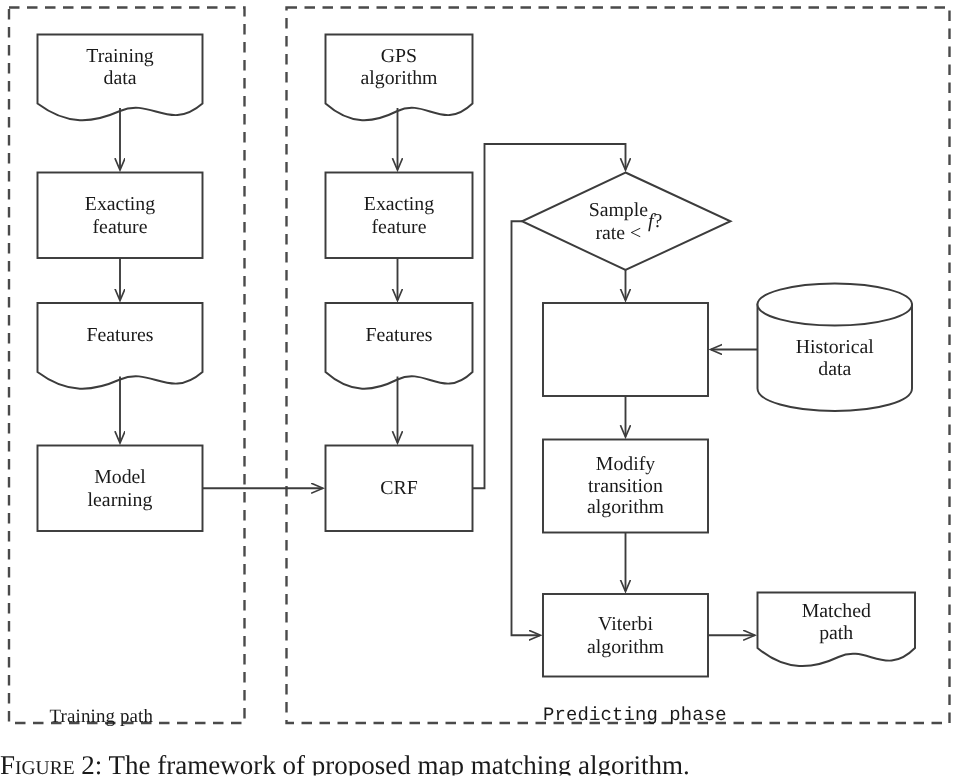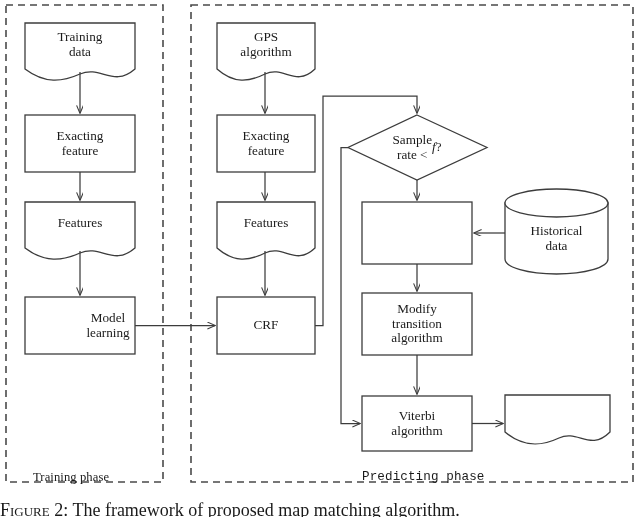--- a/index.html
+++ b/index.html
@@ -90,41 +90,43 @@
       <path d="M417,355 V394"></path>
       <path d="M472,423.5 H503"></path>
     </g>
   </svg>
 
   <div class="nodelabel" style="left:25px;top:23px;width:110px;height:44px;">Training
 data</div>
   <div class="nodelabel" style="left:25px;top:115px;width:110px;height:57px;">Exacting
 feature</div>
   <div class="nodelabel" style="left:25px;top:202px;width:110px;height:42px;">Features</div>
-  <div class="nodelabel" style="left:25px;top:297px;width:110px;height:57px;padding-left:28px;">Model
+  <div class="nodelabel" style="left:25px;top:297px;width:110px;height:57px;">Model
 learning</div>
 
   <div class="nodelabel" style="left:217px;top:23px;width:98px;height:44px;">GPS
 algorithm</div>
   <div class="nodelabel" style="left:217px;top:115px;width:98px;height:57px;">Exacting
 feature</div>
   <div class="nodelabel" style="left:217px;top:202px;width:98px;height:42px;">Features</div>
   <div class="nodelabel" style="left:362px;top:119px;width:110px;height:57px;">Sample
 rate &lt; <span class="italic-f">f</span>?</div>
 
   <div class="nodelabel" style="left:217px;top:297px;width:98px;height:57px;">CRF</div>
 
   <div class="nodelabel" style="left:505px;top:208px;width:103px;height:62px;font-family:Liberation Serif, serif;">Historical
 data</div>
   <div class="nodelabel" style="left:362px;top:293px;width:110px;height:62px;">Modify
 transition
 algorithm</div>
   <div class="nodelabel" style="left:362px;top:396px;width:110px;height:55px;">Viterbi
 algorithm</div>
+  <div class="nodelabel" style="left:505px;top:395px;width:105px;height:40px;">Matched
+path</div>
 
-  <div class="phaselabel" style="left:33px;top:470px;">Training phase</div>
+  <div class="phaselabel" style="left:33px;top:470px;">Training path</div>
   <div class="phaselabel" style="left:362px;top:470px;font-family:Liberation Mono, monospace;">Predicting phase</div>
 
   <div class="caption">
     <span class="smallcaps">Figure 2</span><span>: The framework of proposed map matching algorithm.</span>
   </div>
 
 </div>
 
 </body></html>

